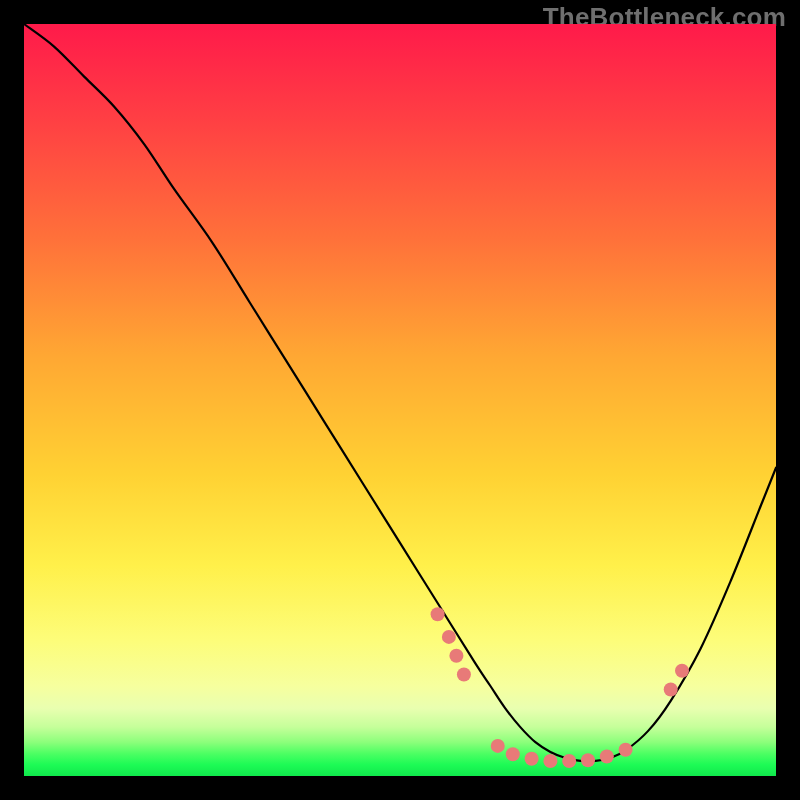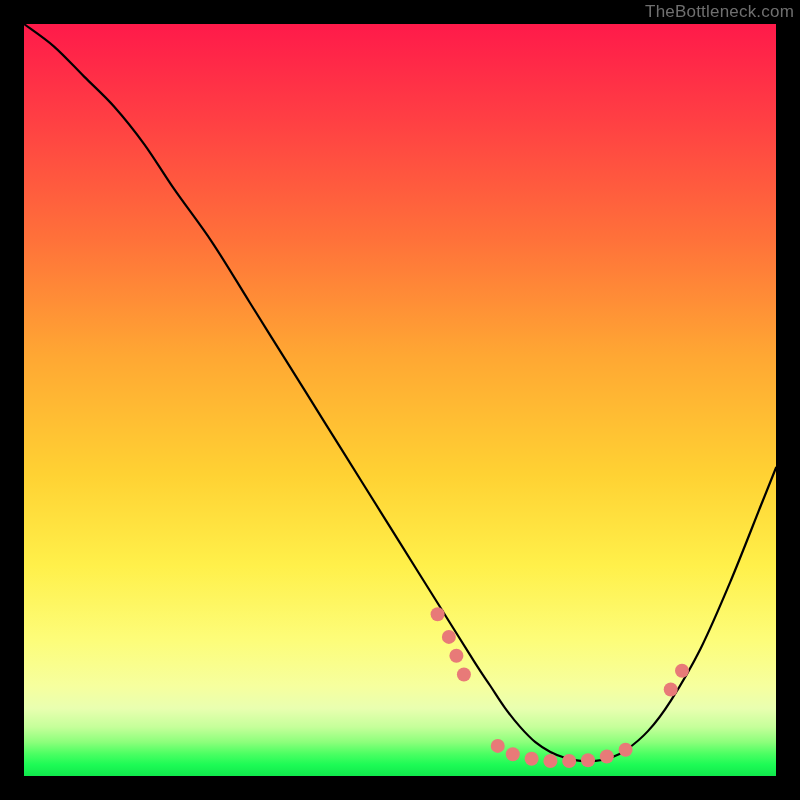--- a/index.html
+++ b/index.html
@@ -43,24 +43,24 @@
   }
   svg.curve {
     position: absolute;
     inset: 0;
     width: 100%;
     height: 100%;
   }
   .watermark {
     position: absolute;
     top: 2px;
-    right: 6px;
+    right: 14px;
     color: #6f6f6f;
-    font-size: 17px;
-    font-weight: 400;
+    font-size: 26px;
+    font-weight: 700;
     letter-spacing: 0.2px;
     user-select: none;
   }
   .curve-path {
     fill: none;
     stroke: #000000;
     stroke-width: 2.2;
     stroke-linecap: round;
     stroke-linejoin: round;
   }

